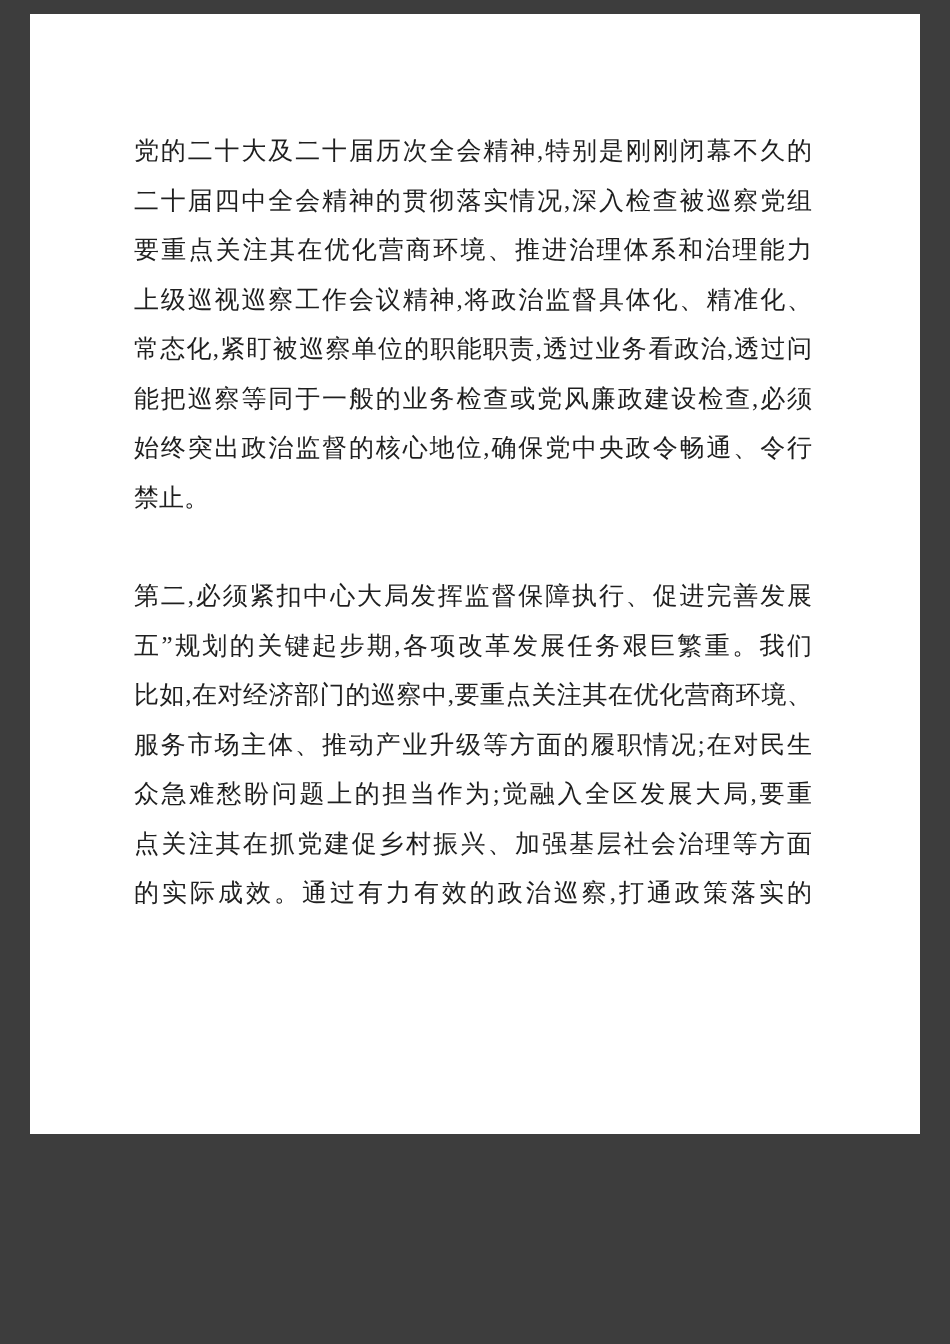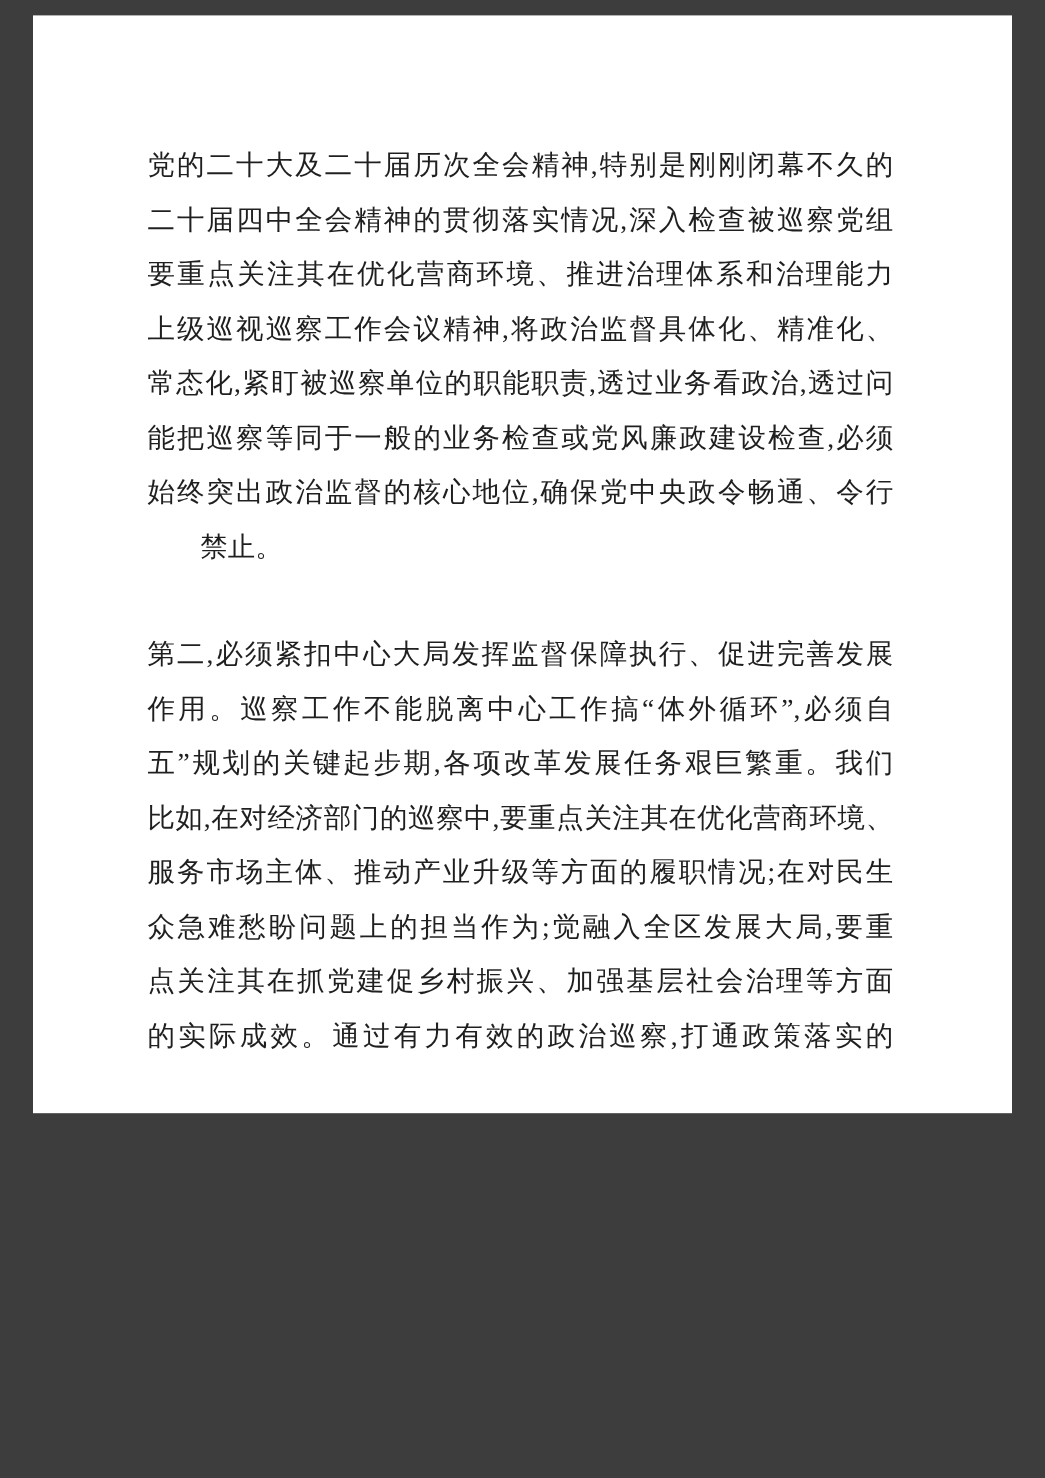--- a/index.html
+++ b/index.html
@@ -11,21 +11,21 @@
   }
   body {
     background: #3d3d3d;
     font-family: "Liberation Serif", "DejaVu Serif", serif;
   }
   .paper {
     position: absolute;
     left: 30px;
     top: 14px;
     width: 890px;
-    height: 998px;
+    height: 1120px;
     background: #ffffff;
   }
   .textblock {
     padding: 112px 108px 0 104px;
   }
   .paragraph { margin: 0; }
   .paragraph + .paragraph { margin-top: 49px; }
   .line {
     height: 49.5px;
     line-height: 49.5px;
@@ -33,41 +33,39 @@
     color: #1f1f1f;
     white-space: nowrap;
     text-align: justify;
     text-align-last: justify;
     text-justify: inter-character;
     font-weight: 400;
   }
   .line.nojustify {
     text-align: left;
     text-align-last: left;
-    margin-left: 48px;
   }
 </style>
 </head>
 <body>
 
 <div class="paper">
   <div class="textblock">
       <div class="paragraph">
         <div class="line">党的二十大及二十届历次全会精神,特别是刚刚闭幕不久的</div>
         <div class="line">二十届四中全会精神的贯彻落实情况,深入检查被巡察党组</div>
         <div class="line">要重点关注其在优化营商环境、推进治理体系和治理能力</div>
         <div class="line">上级巡视巡察工作会议精神,将政治监督具体化、精准化、</div>
         <div class="line">常态化,紧盯被巡察单位的职能职责,透过业务看政治,透过问</div>
         <div class="line">能把巡察等同于一般的业务检查或党风廉政建设检查,必须</div>
         <div class="line">始终突出政治监督的核心地位,确保党中央政令畅通、令行</div>
         <div class="line nojustify">禁止。</div>
       </div>
       <div class="paragraph">
         <div class="line">第二,必须紧扣中心大局发挥监督保障执行、促进完善发展</div>
-        <div class="line">作用。巡察工作不能脱离中心工作搞“体外循环”,必须自</div>
         <div class="line">五”规划的关键起步期,各项改革发展任务艰巨繁重。我们</div>
         <div class="line">比如,在对经济部门的巡察中,要重点关注其在优化营商环境、</div>
         <div class="line">服务市场主体、推动产业升级等方面的履职情况;在对民生</div>
         <div class="line">众急难愁盼问题上的担当作为;觉融入全区发展大局,要重</div>
         <div class="line">点关注其在抓党建促乡村振兴、加强基层社会治理等方面</div>
         <div class="line">的实际成效。通过有力有效的政治巡察,打通政策落实的</div>
       </div>
     </div>
 </div>
 

